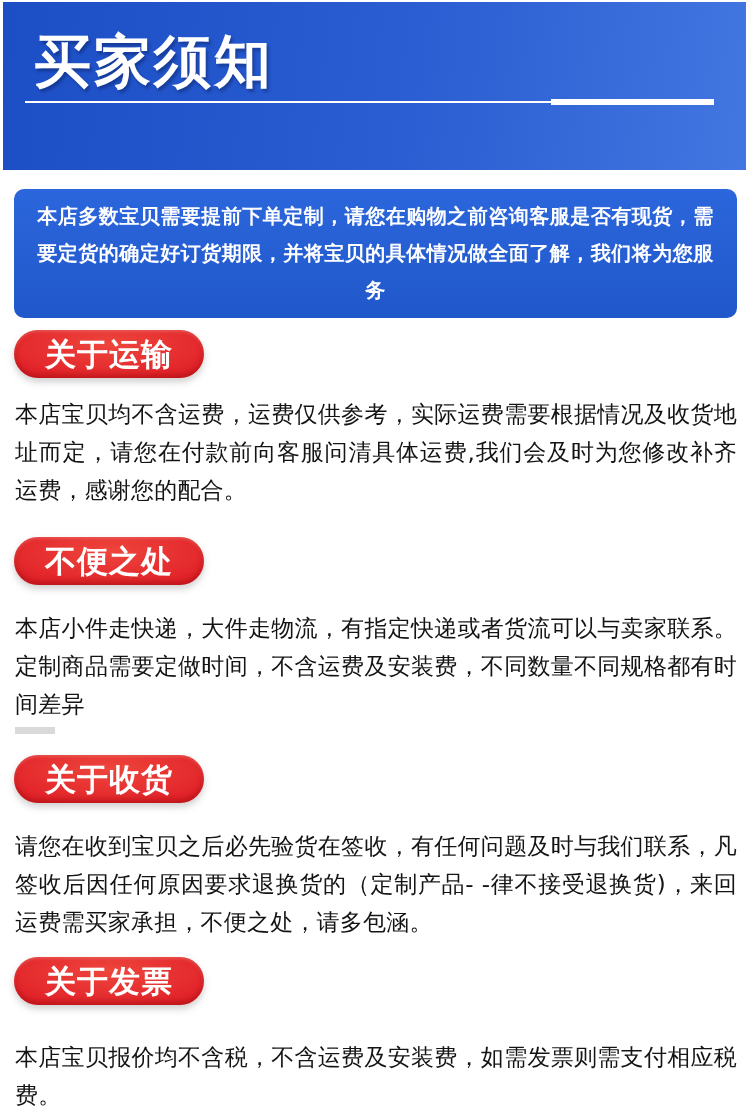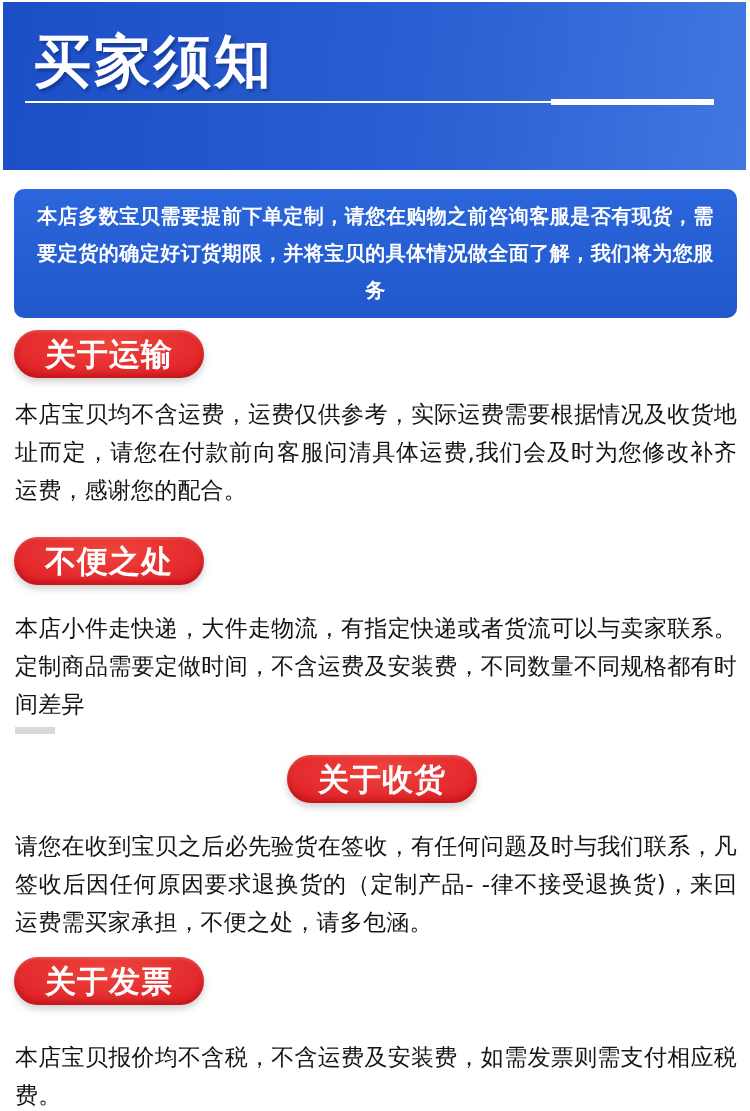--- a/index.html
+++ b/index.html
@@ -91,21 +91,21 @@
     color: #ffffff;
     background: radial-gradient(130% 160% at 50% 30%, #ee453c 0%, #e2242a 45%, #c31118 100%);
     box-shadow: 0 4px 7px rgba(120, 120, 120, 0.35),
                 inset 0 -3px 6px rgba(140, 0, 5, 0.45),
                 inset 0 2px 3px rgba(255, 160, 150, 0.35);
     white-space: nowrap;
   }
   .pill-wrap { line-height: 0; }
   .pill-wrap-1 { margin-top: 12px; }
   .pill-wrap-2 { margin-top: 28px; }
-  .pill-wrap-3 { margin-top: 21px; text-align: center; }
+  .pill-wrap-3 { margin-top: 21px; }
   .pill-wrap-4 { margin-top: 16px; }
 
   
   .para {
     margin: 0 13px 0 15px;
     font-size: 23px;
     line-height: 38px;
     color: #141414;
     text-align: justify;
     letter-spacing: 0.2px;

